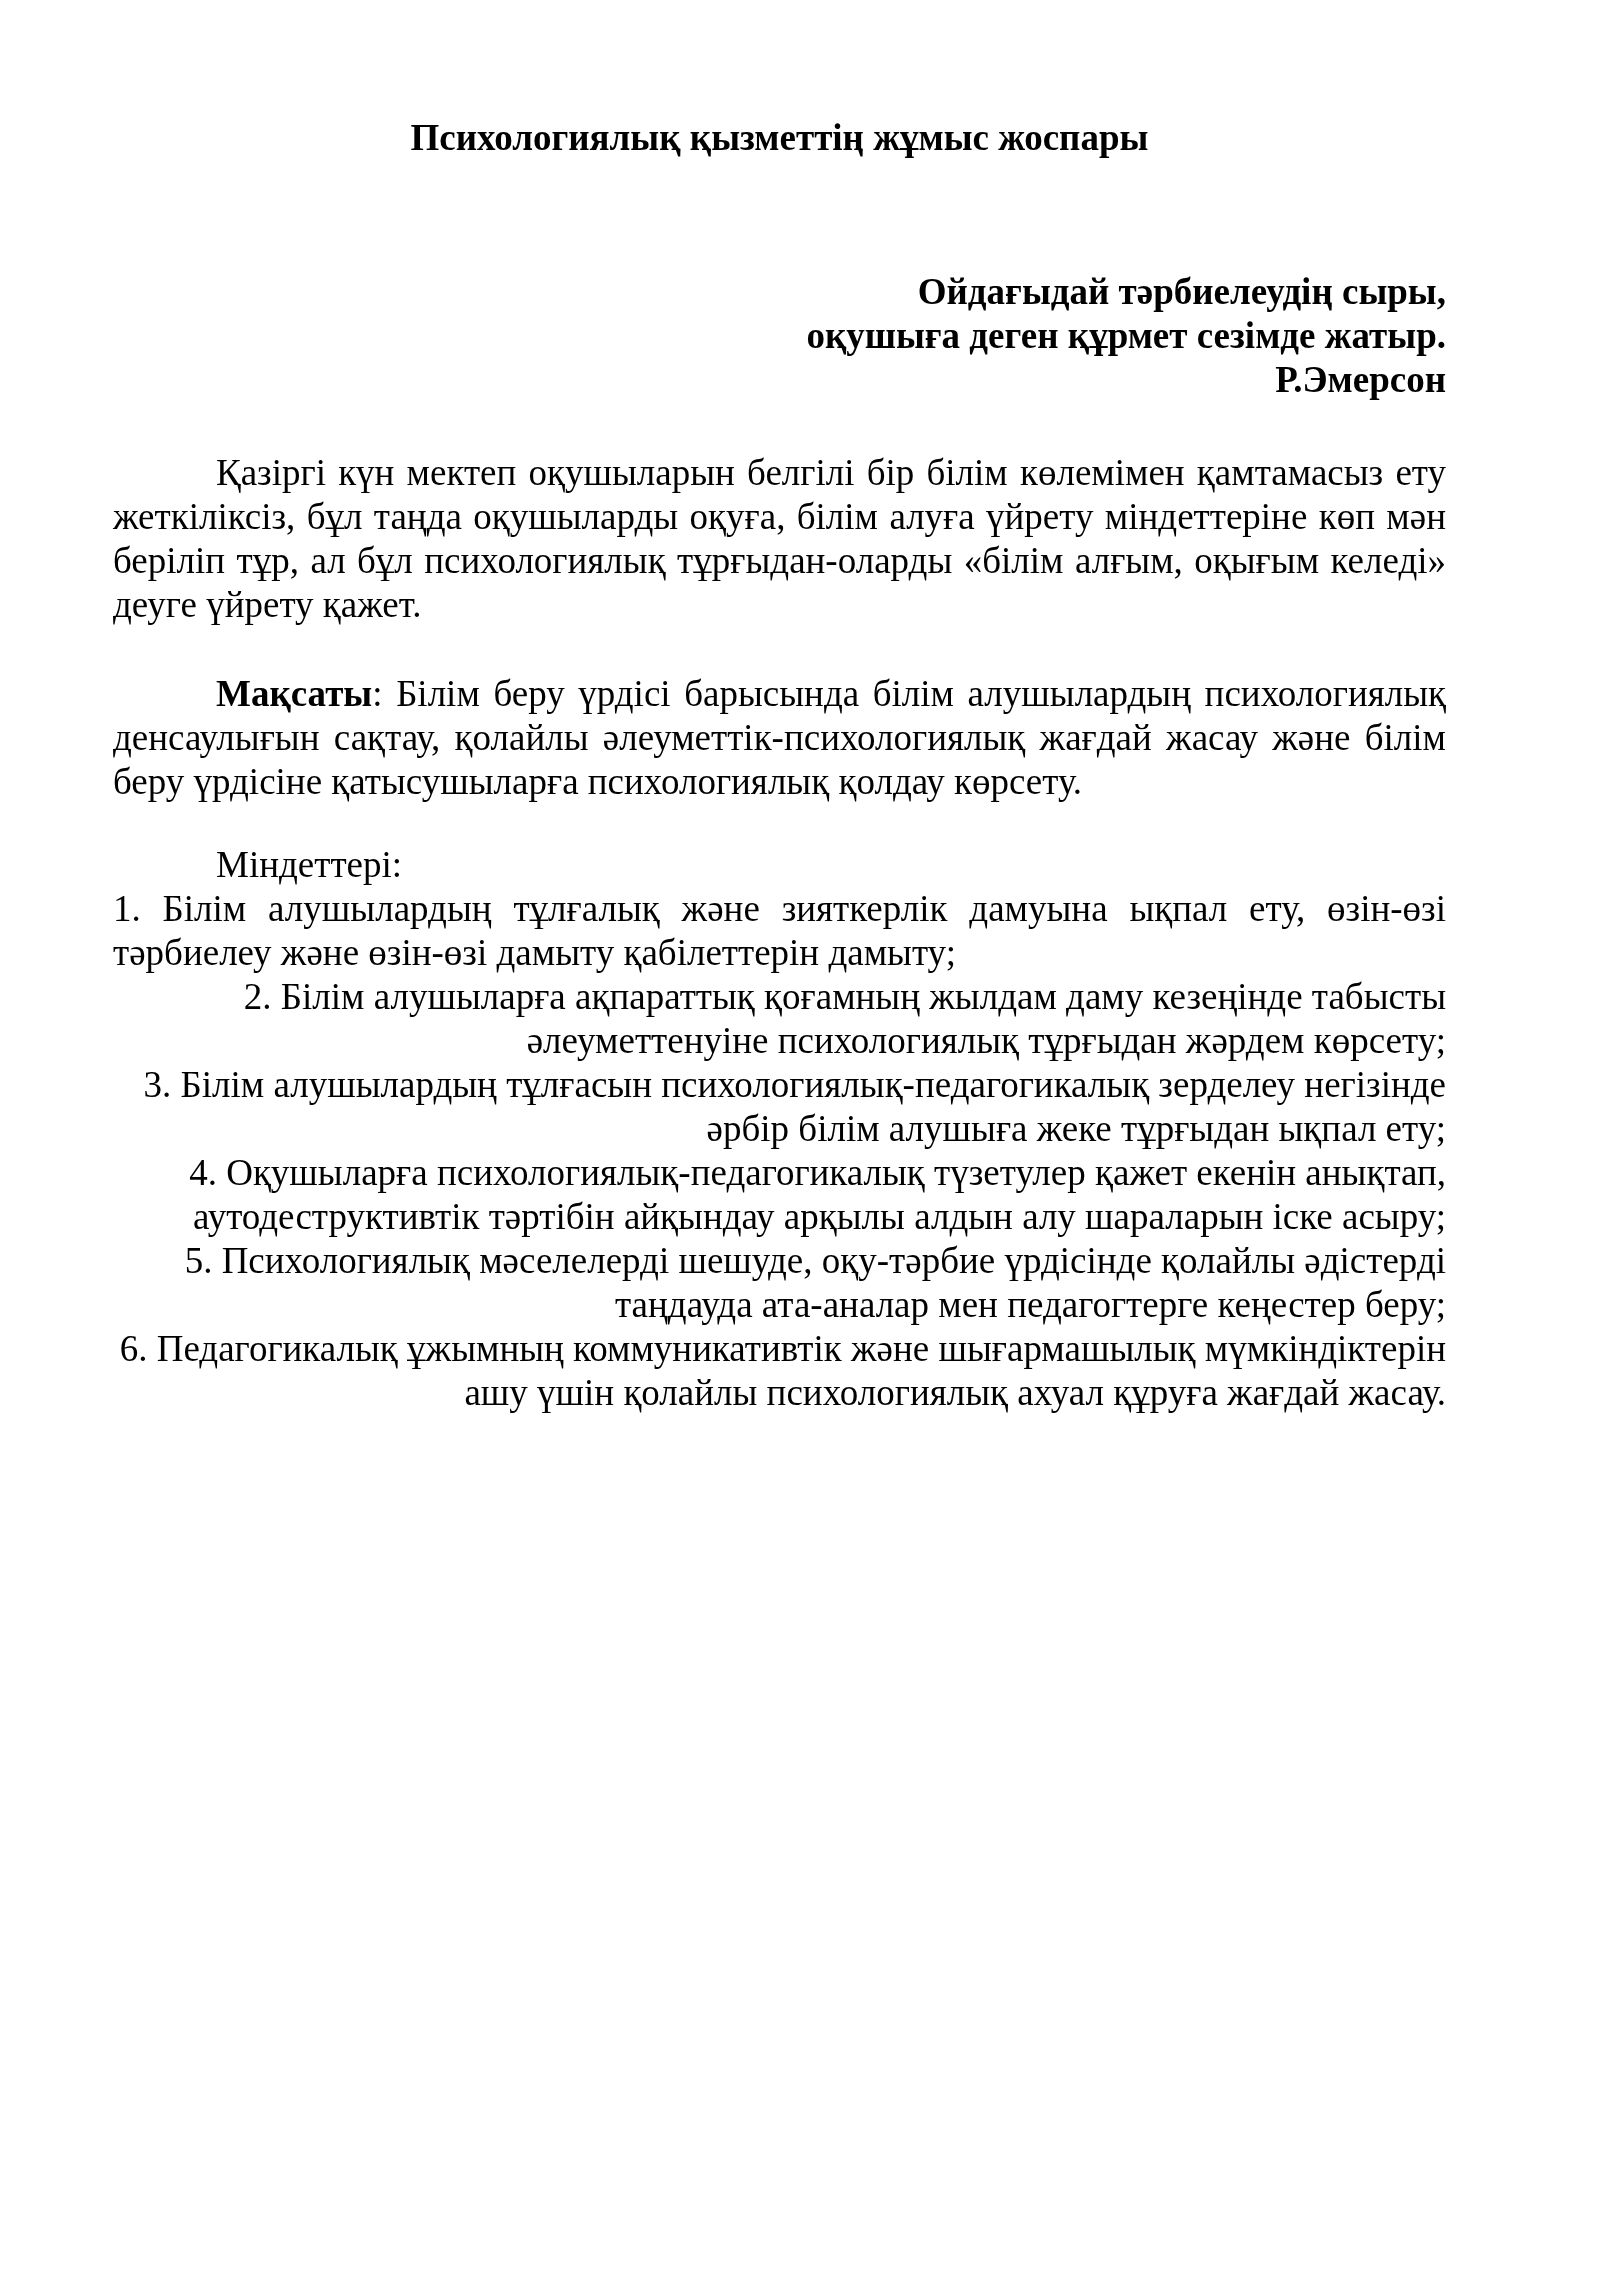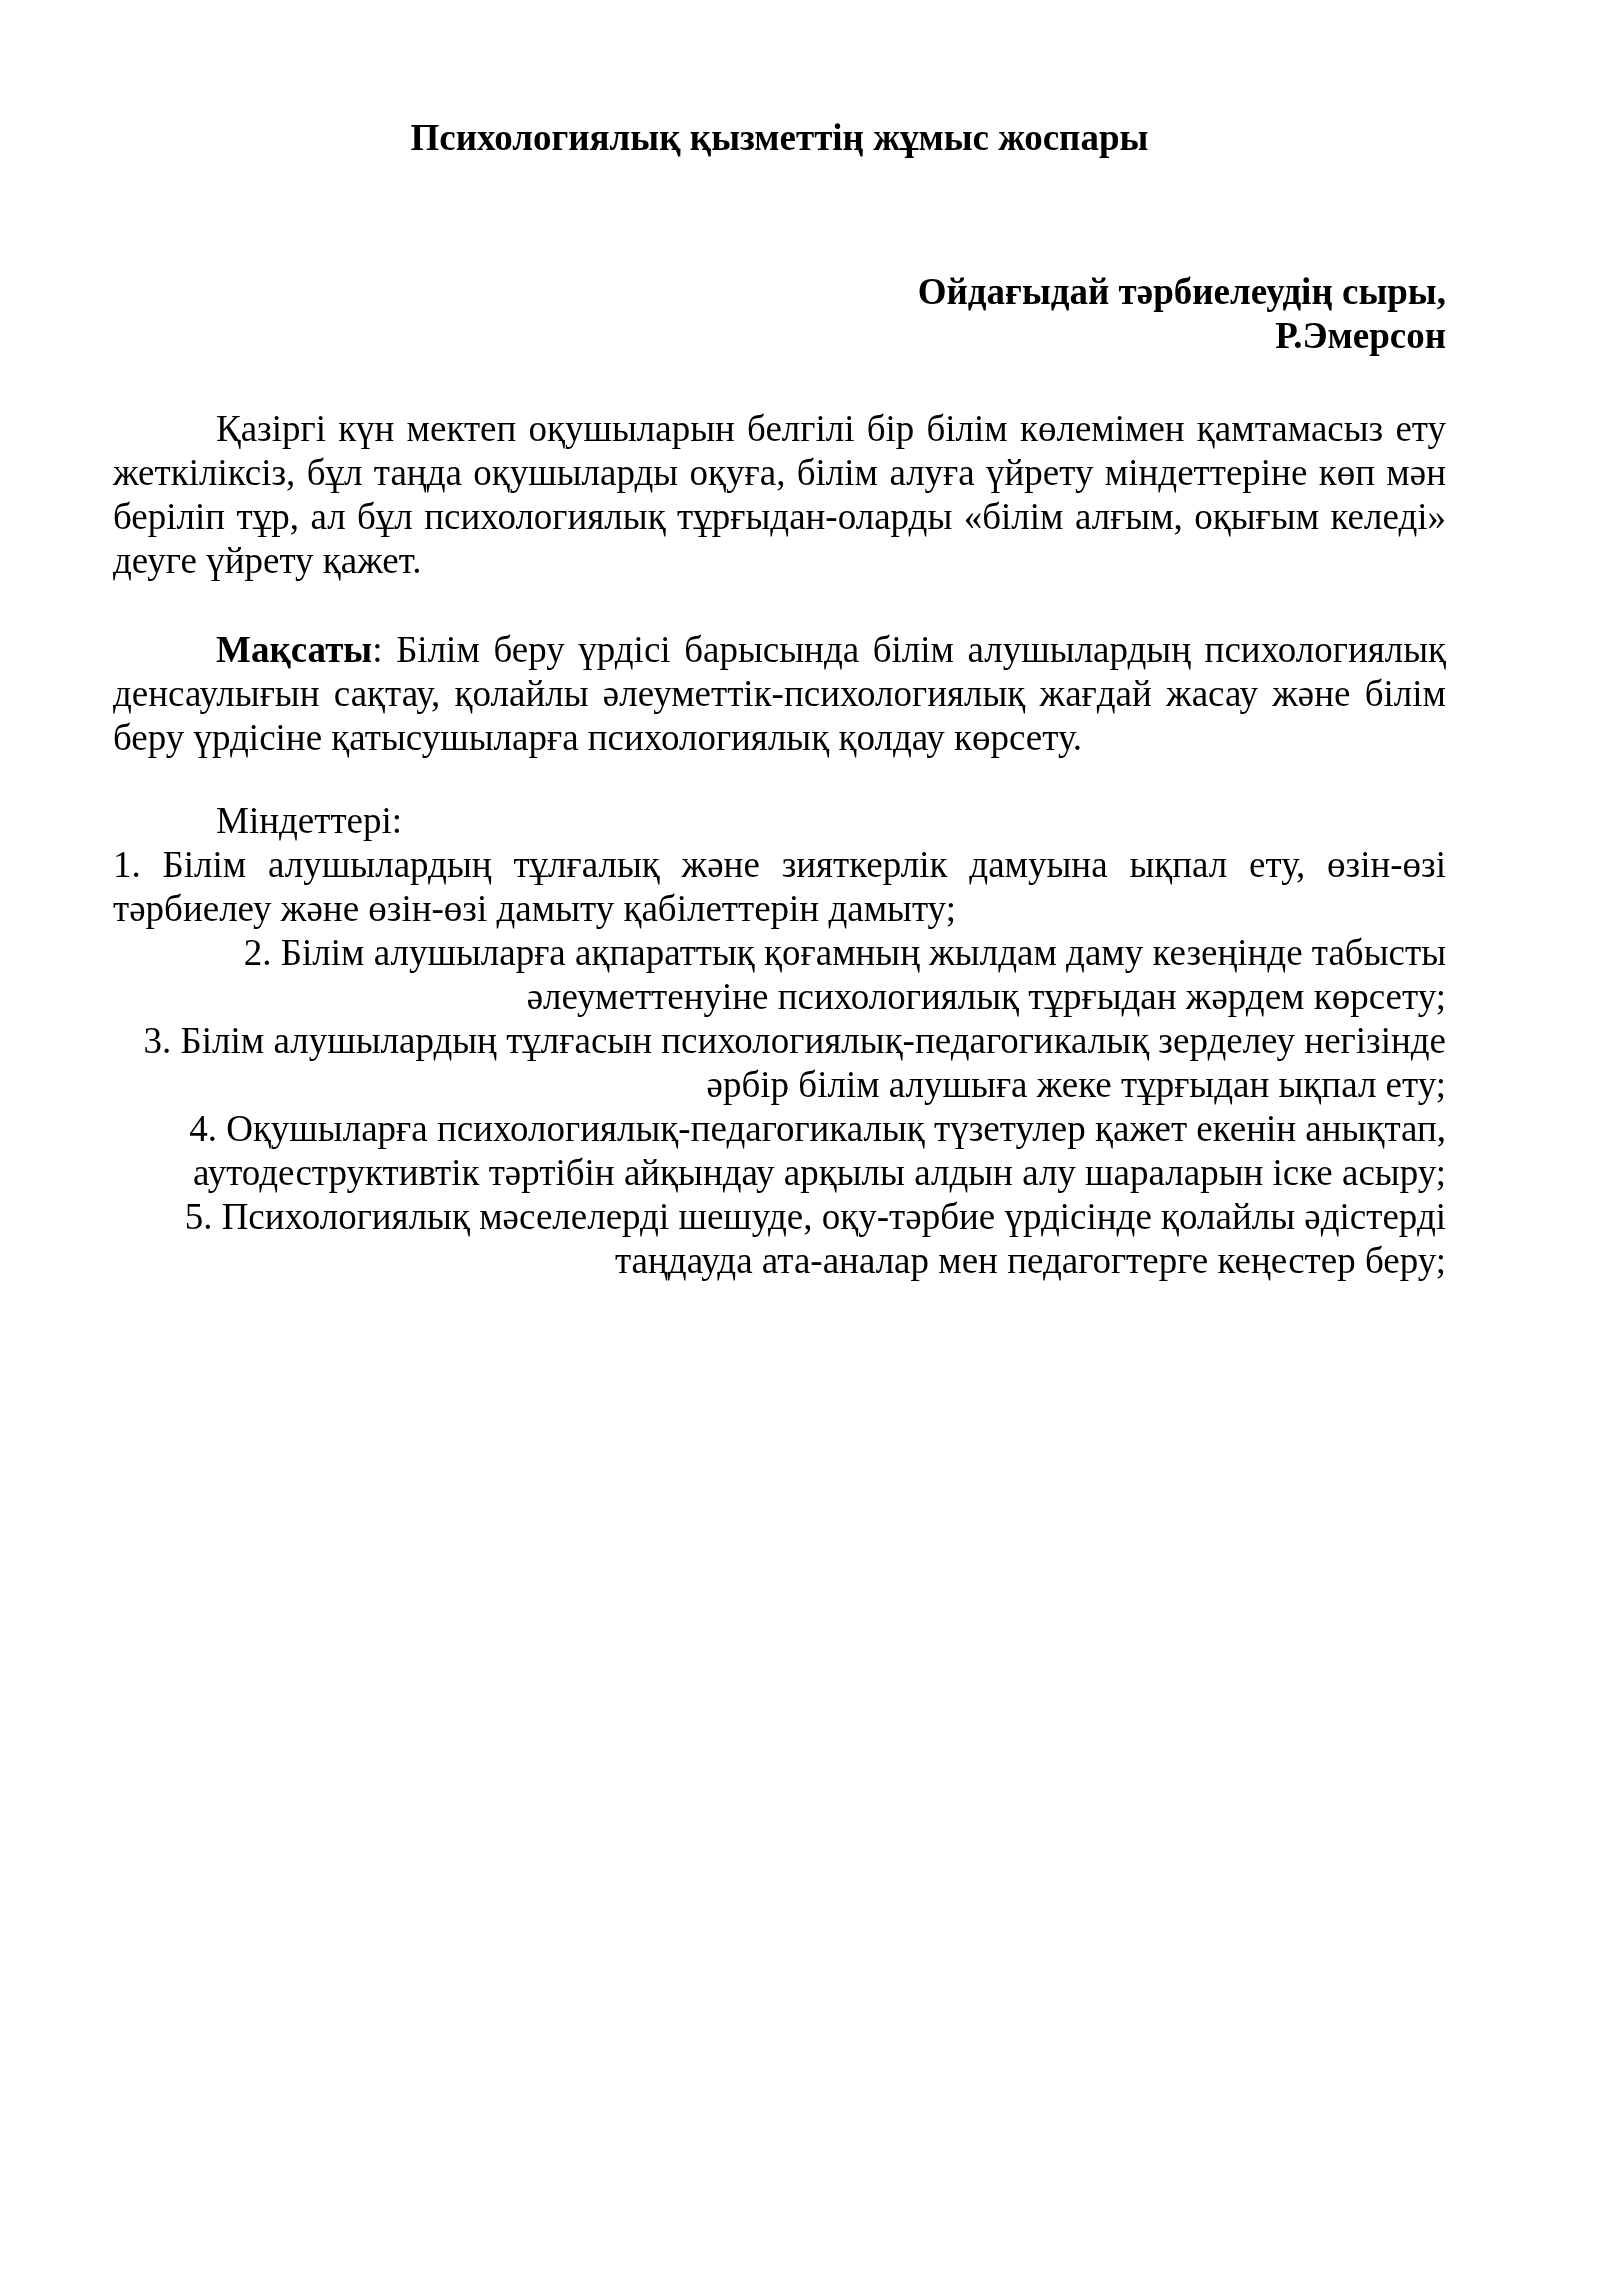--- a/index.html
+++ b/index.html
@@ -52,31 +52,33 @@
 </style>
 </head>
 <body>
 
 <div class="page">
 
   <h1 class="doc-title">Психологиялық қызметтің жұмыс жоспары</h1>
 
   <div class="epigraph">
     <div class="epigraph-line">Ойдағыдай тәрбиелеудің сыры,</div>
+    <div class="epigraph-line">оқушыға деген құрмет сезімде жатыр.</div>
     <div class="epigraph-line">Р.Эмерсон</div>
   </div>
 
   <p class="para intro-para">Қазіргі күн мектеп оқушыларын белгілі бір білім көлемімен қамтамасыз ету жеткіліксіз, бұл таңда оқушыларды оқуға, білім алуға үйрету міндеттеріне көп мән беріліп тұр, ал бұл психологиялық тұрғыдан-оларды «білім алғым, оқығым келеді» деуге үйрету қажет.</p>
 
   <p class="para goal-para"><b>Мақсаты</b><span>: </span><span>Білім беру үрдісі барысында білім алушылардың психологиялық денсаулығын сақтау, қолайлы әлеуметтік-психологиялық жағдай жасау және білім беру үрдісіне қатысушыларға психологиялық қолдау көрсету.</span></p>
 
   <p class="tasks-heading">Міндеттері:</p>
 
   <div class="tasks">
     <div class="task justified">1. Білім алушылардың тұлғалық және зияткерлік дамуына ықпал ету, өзін-өзі тәрбиелеу және өзін-өзі дамыту қабілеттерін дамыту;</div>
     <div class="task">2. Білім алушыларға ақпараттық қоғамның жылдам даму кезеңінде табысты әлеуметтенуіне психологиялық тұрғыдан жәрдем көрсету;</div>
     <div class="task">3. Білім алушылардың тұлғасын психологиялық-педагогикалық зерделеу негізінде әрбір білім алушыға жеке тұрғыдан ықпал ету;</div>
     <div class="task">4. Оқушыларға психологиялық-педагогикалық түзетулер қажет екенін анықтап, аутодеструктивтік тәртібін айқындау арқылы алдын алу шараларын іске асыру;</div>
     <div class="task">5. Психологиялық мәселелерді шешуде, оқу-тәрбие үрдісінде қолайлы әдістерді таңдауда ата-аналар мен педагогтерге кеңестер беру;</div>
+    <div class="task">6. Педагогикалық ұжымның коммуникативтік және шығармашылық мүмкіндіктерін ашу үшін қолайлы психологиялық ахуал құруға жағдай жасау.</div>
   </div>
 
 </div>
 
 
 </body></html>

